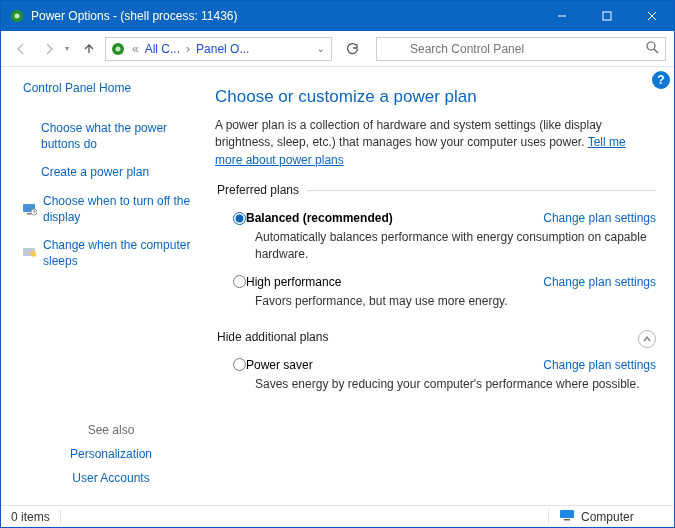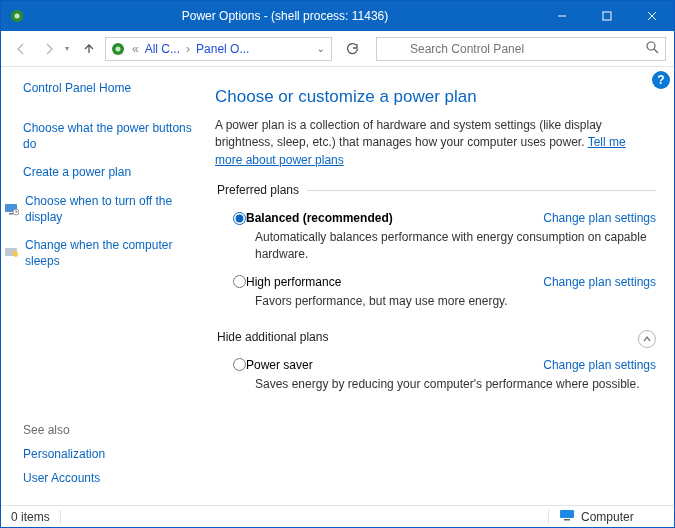--- a/index.html
+++ b/index.html
@@ -1,42 +1,42 @@
 <!DOCTYPE html>
 <html><head>
 <meta charset="utf-8">
 <style>
   * { box-sizing: border-box; }
   html, body { margin: 0; padding: 0; font-family: "Segoe UI", Tahoma, sans-serif; font-size: 12px; color: #000; }
   .window { width: 675px; height: 528px; background: #fff; border: 1px solid #0a5bbf; display: flex; flex-direction: column; }
   .titlebar { height: 30px; background: #0a66c2; color: #fff; display: flex; align-items: center; padding: 0 0 0 8px; }
   .titlebar .ico { width: 16px; height: 16px; margin-right: 6px; }
-  .titlebar .title { flex: 1; font-size: 12px; text-align: center; }
+  .titlebar .title { flex: 1; font-size: 12px; }
   .titlebar .winbtns { display: flex; height: 100%; }
   .titlebar .winbtn { width: 45px; display: flex; align-items: center; justify-content: center; cursor: default; }
   .toolbar { height: 36px; display: flex; align-items: center; border-bottom: 1px solid #e3e3e3; padding: 0 8px; gap: 4px; }
   .tbtn { width: 24px; height: 24px; display: flex; align-items: center; justify-content: center; color: #555; border-radius: 2px; }
   .tbtn.disabled { color: #bbb; }
   .dropdown-arrow { font-size: 8px; color: #888; margin-right: 4px; }
   .addressbar { flex: 1; height: 24px; border: 1px solid #cfcfcf; display: flex; align-items: center; padding: 0 4px; gap: 6px; background: #fff; }
   .addressbar .crumb { color: #1d4ed8; white-space: nowrap; }
   .addressbar .sep { color: #888; }
   .addressbar .dd { color: #666; margin-left: auto; font-size: 10px; padding: 0 2px; }
   .refresh { width: 24px; height: 24px; display: flex; align-items: center; justify-content: center; color: #555; margin-left: 4px; }
   .searchbox { width: 290px; height: 24px; border: 1px solid #cfcfcf; margin-left: 8px; display: flex; align-items: center; padding: 0 6px; }
   .searchbox input { flex: 1; border: none; outline: none; font-size: 12px; color: #555; margin-left: 25px; }
   .searchbox .sicon { color: #666; }
   .body { flex: 1; display: flex; overflow: hidden; }
   .sidebar { width: 210px; padding: 14px 12px 10px 22px; display: flex; flex-direction: column; gap: 7px; }
   .sidebar a { color: #0a66c2; text-decoration: none; cursor: pointer; }
   .cph { font-size: 12px; font-weight: 400; margin-bottom: 18px; display: block; }
   .navlinks { display: flex; flex-direction: column; gap: 12px; }
-  .navitem { display: flex; align-items: center; gap: 6px; line-height: 1.35; }
+  .navitem { display: flex; align-items: center; gap: 6px; line-height: 1.35; margin-left: 18px; }
   .navitem .icospace { width: 16px; height: 16px; flex-shrink: 0; display: flex; align-items: center; justify-content: center; }
-  .see-also { margin-top: auto; }
+  .see-also { margin-top: auto; text-align: center; }
   .see-also .hdr { color: #6b6b6b; margin-bottom: 10px; }
   .see-also a { display: block; margin-bottom: 10px; }
   .content { flex: 1; padding: 12px 18px 10px 4px; overflow: auto; position: relative; }
   .content h1 { color: #0a66c2; font-weight: 400; font-size: 17px; margin: 8px 0 10px 0; }
   .content p.intro { color: #333; margin: 0 8px 14px 0; line-height: 1.45; }
   .content a { color: #0a66c2; text-decoration: underline; cursor: pointer; }
   .help-btn { position: absolute; top: 4px; right: 4px; width: 18px; height: 18px; border-radius: 50%; background: #0a78d4; color: #fff; display: flex; align-items: center; justify-content: center; font-size: 12px; font-weight: bold; cursor: pointer; }
   fieldset { border: none; border-top: 1px solid #d9d9d9; margin: 0 0 12px 0; padding: 10px 0 0 0; }
   fieldset legend { color: #1a1a1a; padding-right: 8px; font-size: 12px; }
   .plan { padding: 4px 0 8px 18px; }

